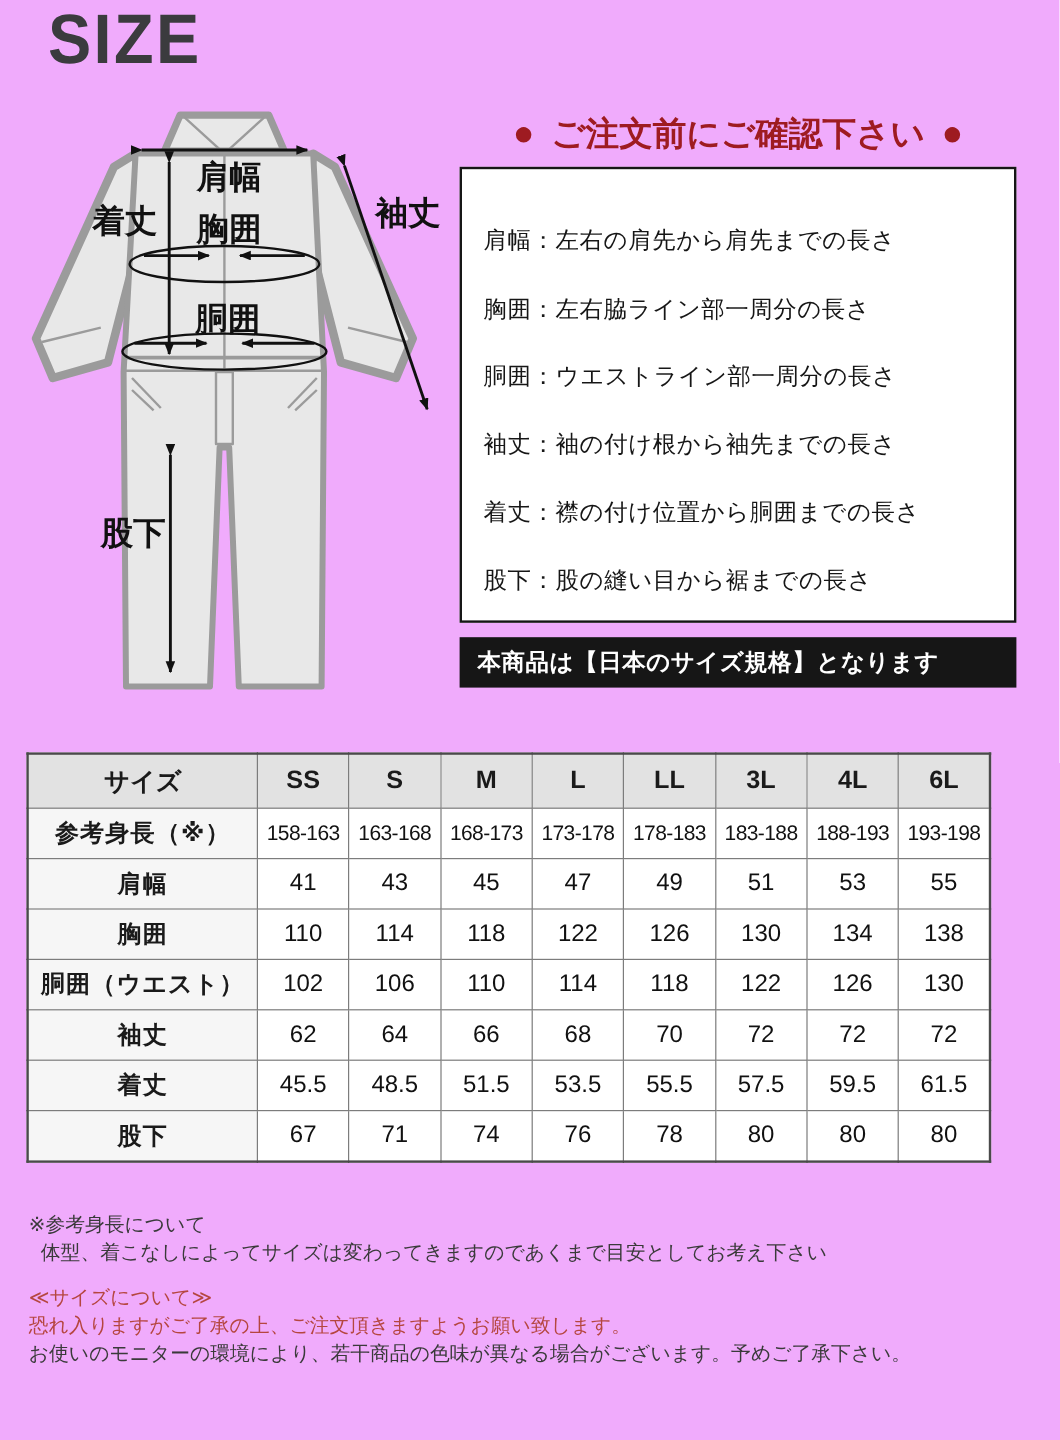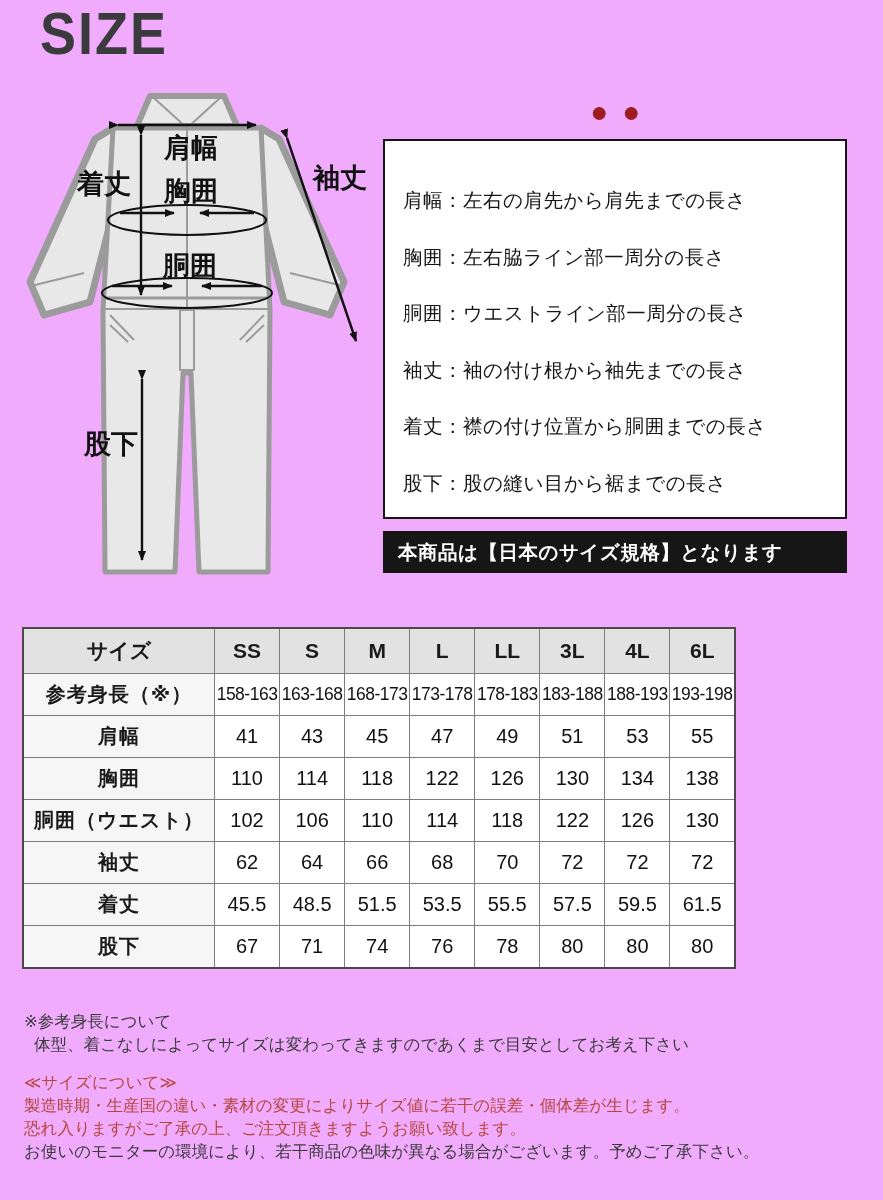--- a/index.html
+++ b/index.html
@@ -28,21 +28,21 @@
   }
   .notice-list{padding:46px 0 0 18px;}
   .notice-item{font-size:19.5px;color:#161616;margin-bottom:29.5px;letter-spacing:0.5px;white-space:nowrap;}
   .jp-standard-bar{
     position:absolute;left:383px;top:531px;width:464px;height:42px;
     background:#161616;color:#ffffff;font-size:19.5px;font-weight:bold;
     line-height:42px;padding-left:15px;box-sizing:border-box;white-space:nowrap;letter-spacing:0.5px;
   }
   
   .size-table{
-    position:absolute;left:22px;top:627px;width:714px;
+    position:absolute;left:22px;top:627px;width:804px;
     border-collapse:collapse;table-layout:fixed;background:#fff;
     border:2px solid #4a4a4a;
   }
   .size-table th,.size-table td{
     border:1px solid #7c7c7c;text-align:center;vertical-align:middle;
     padding:0;overflow:hidden;white-space:nowrap;
   }
   .size-table thead th{height:44px;background:#e2e2e2;font-size:21px;font-weight:bold;}
   .size-table tbody th{height:41px;background:#f6f6f6;font-size:20px;font-weight:bold;letter-spacing:1px;}
   .size-table tbody td{height:41px;font-size:20px;font-weight:normal;color:#111;}
@@ -115,20 +115,21 @@
       <text x="96" y="108">着丈</text>
       <text x="183" y="115">胸囲</text>
       <text x="182" y="190">胴囲</text>
       <text x="332" y="102">袖丈</text>
       <text x="103" y="368">股下</text>
     </g>
   </svg>
 
   <div class="notice-title" id="notice-title" style="color: rgb(158, 27, 33);">
     <span class="dot">●</span>
+    <span>ご注文前にご確認下さい</span>
     <span class="dot">●</span>
   </div>
 
   <div class="notice-box">
     <div class="notice-list" id="notice-list">
         <div class="notice-item">肩幅：左右の肩先から肩先までの長さ</div>
         <div class="notice-item">胸囲：左右脇ライン部一周分の長さ</div>
         <div class="notice-item">胴囲：ウエストライン部一周分の長さ</div>
         <div class="notice-item">袖丈：袖の付け根から袖先までの長さ</div>
         <div class="notice-item">着丈：襟の付け位置から胴囲までの長さ</div>
@@ -232,19 +233,18 @@
         </tr>
       </tbody>
     </table>
 
   <div class="footnotes">
     <div>※参考身長について</div>
     <div class="indent">体型、着こなしによってサイズは変わってきますのであくまで目安としてお考え下さい</div>
     <div class="gap"></div>
     <div class="fn-red">≪サイズについて≫</div>
     <div id="fn-lines">
-        <div class="fn-red">製造時期・生産国の違い・素材の変更によりサイズ値に若干の誤差・個体差が生じます。</div>
         <div class="fn-red">恐れ入りますがご了承の上、ご注文頂きますようお願い致します。</div>
         <div>お使いのモニターの環境により、若干商品の色味が異なる場合がございます。予めご了承下さい。</div>
       </div>
   </div>
 
 </div>
 
 </body></html>

